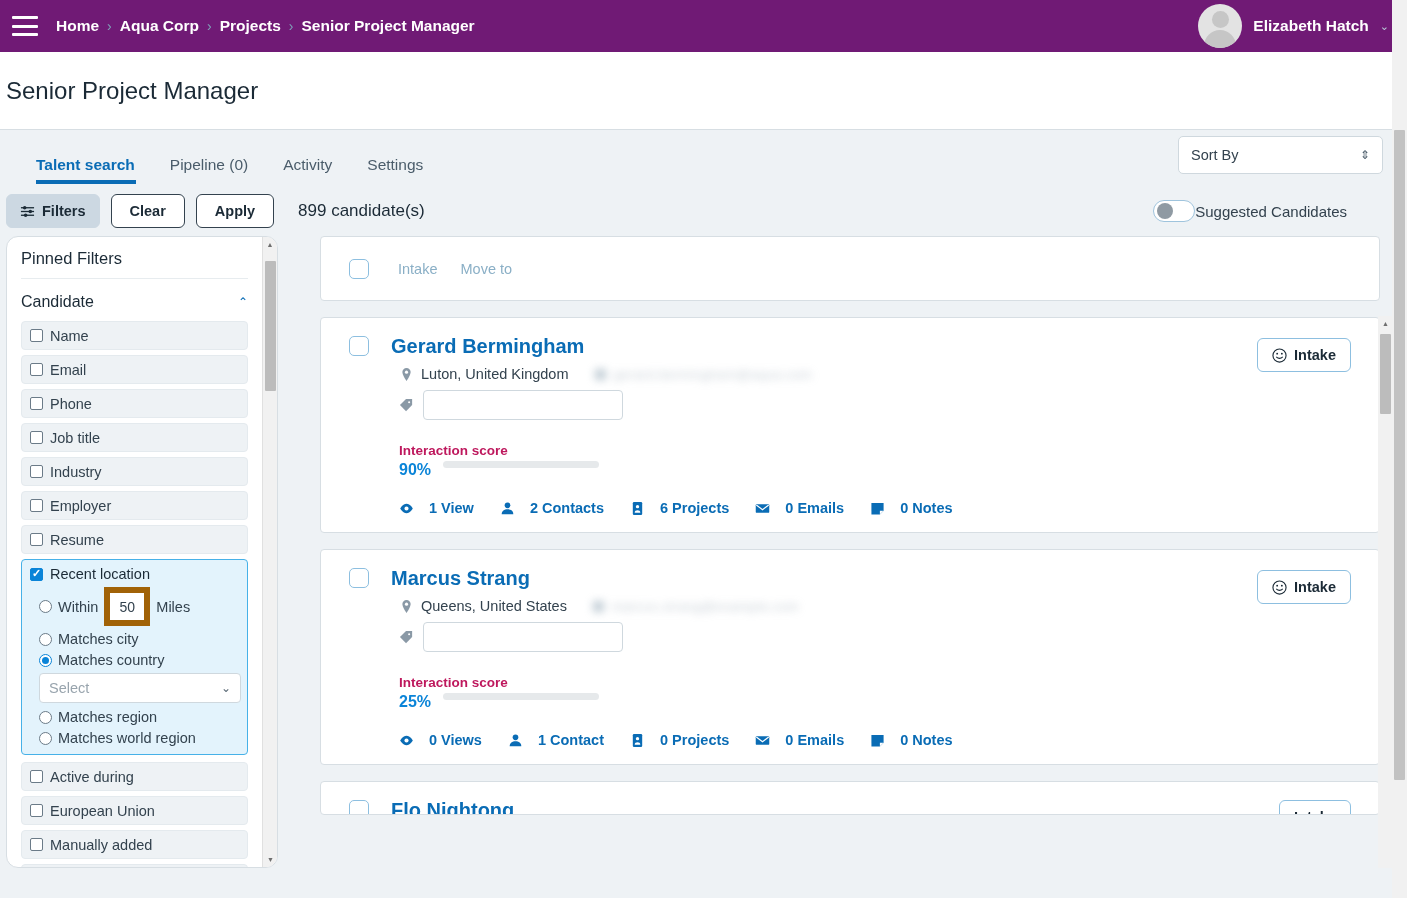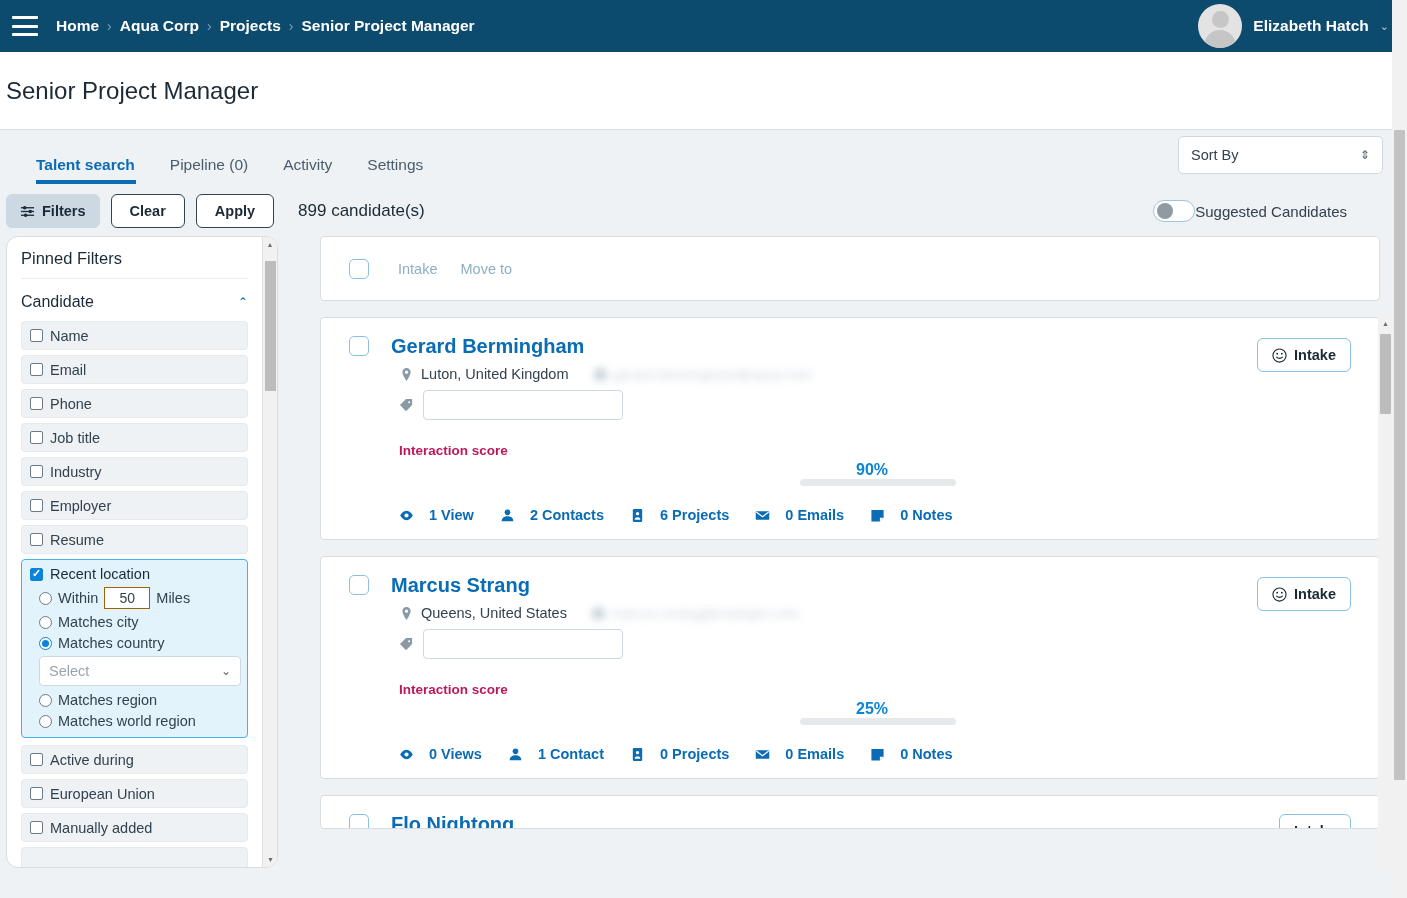--- a/index.html
+++ b/index.html
@@ -7,21 +7,21 @@
   body {
     width:1407px; height:898px;
     font-family:"Liberation Sans", sans-serif;
     background:#eef2f5;
     overflow:hidden;
     position:relative;
   }
 
   
   .topbar {
-    height:52px; background:#0c4a6e; display:flex; align-items:center;
+    height:52px; background:#701a75; display:flex; align-items:center;
     padding:0 14px 0 12px; color:#fff; position:relative;
   }
   .hamburger { width:26px; height:20px; display:flex; flex-direction:column;
     justify-content:space-between; cursor:pointer; margin-right:18px; }
   .hamburger i { display:block; height:3px; background:#fff; border-radius:1px; }
   .crumbs { display:flex; align-items:center; font-size:15.5px; font-weight:bold; }
   .crumbs a { color:#fff; text-decoration:none; cursor:pointer; white-space:nowrap; }
   .crumbs .sep { margin:0 8px; color:#7fa2b8; font-weight:normal; font-size:14px; }
   .crumbs .last { color:#fff; }
   .userbox { position:absolute; right:18px; top:0; height:52px;
@@ -93,21 +93,21 @@
     padding:6px 8px 8px 8px; margin-bottom:7px; }
   .f-box .hdr { display:flex; align-items:center; font-size:14.5px; color:#1b2a36;
     margin-bottom:5px; }
   .radio-row { display:flex; align-items:center; font-size:14.5px; color:#33424e;
     margin:0 0 5px 9px; cursor:pointer; }
   .rad { width:13px; height:13px; border-radius:50%; border:1px solid #6b7b88;
     background:#fff; margin-right:6px; flex:none; position:relative; }
   .rad.on { border:1px solid #0a84d8; }
   .rad.on:after { content:""; position:absolute; width:7px; height:7px; border-radius:50%;
     background:#0a84d8; left:2px; top:2px; }
-  .mini-input { width:46px; height:22px; border:1px solid #a16207; background:#fff;
+  .mini-input { width:46px; height:39px; border:6px solid #a16207; background:#fff;
     text-align:center; font-size:14px; color:#33424e; margin:0 6px;
     font-family:"Liberation Sans", sans-serif; }
   .selbox { height:30px; background:#fff; border:1px solid #cfd8de; border-radius:4px;
     display:flex; align-items:center; padding:0 9px; margin:0 0 6px 9px; width:202px;
     font-size:14.5px; color:#98a4ad; cursor:pointer; }
   .selbox .sc { margin-left:auto; color:#5b6a76; font-size:12px; }
 
   
   .sbar { position:absolute; top:0; right:0; width:15px; height:100%;
     background:#f1f1f1; border-left:1px solid #e0e0e0; }
@@ -137,21 +137,21 @@
   .meta { display:flex; align-items:center; margin:10px 0 0 50px; }
   .loc { font-size:14.5px; color:#33424e; display:flex; align-items:center; gap:7px; }
   .blur { margin-left:26px; display:flex; align-items:center; gap:8px;
     filter:blur(4px); opacity:.55; }
   .blur .ic { width:11px; height:11px; background:#8aa0b0; border-radius:2px; }
   .blur .tx { font-size:13.5px; color:#9aa8b4; letter-spacing:.3px; }
   .tagrow { display:flex; align-items:center; margin:8px 0 0 50px; gap:9px; }
   .taginput { width:200px; height:30px; border:1px solid #cfd8de; border-radius:4px;
     background:#fff; cursor:text; }
   .scorelbl { font-size:13.5px; font-weight:bold; color:#be185d; margin:23px 0 3px 50px; }
-  .scorerow { display:flex; align-items:center; margin-left:50px;flex-direction:column; }
+  .scorerow { display:flex; align-items:flex-start; margin-left:50px; }
   .pct { font-size:16px; font-weight:bold; color:#0a84d8; width:44px; }
   .track { width:156px; height:7px; background:#e6e9eb; border-radius:4px; overflow:hidden; }
   .fill { height:7px; background:#27a3e3; border-radius:4px; }
   .stats { display:flex; gap:26px; margin:21px 0 0 50px; }
   .stat { display:flex; align-items:center; gap:15px; font-size:14.5px; font-weight:bold;
     color:#0a6cb5; cursor:pointer; }
   .ico { width:15px; height:15px; flex:none; color:#0a6cb5; }
 
   
   .pagebar { position:absolute; right:0; top:0; width:15px; height:898px;

